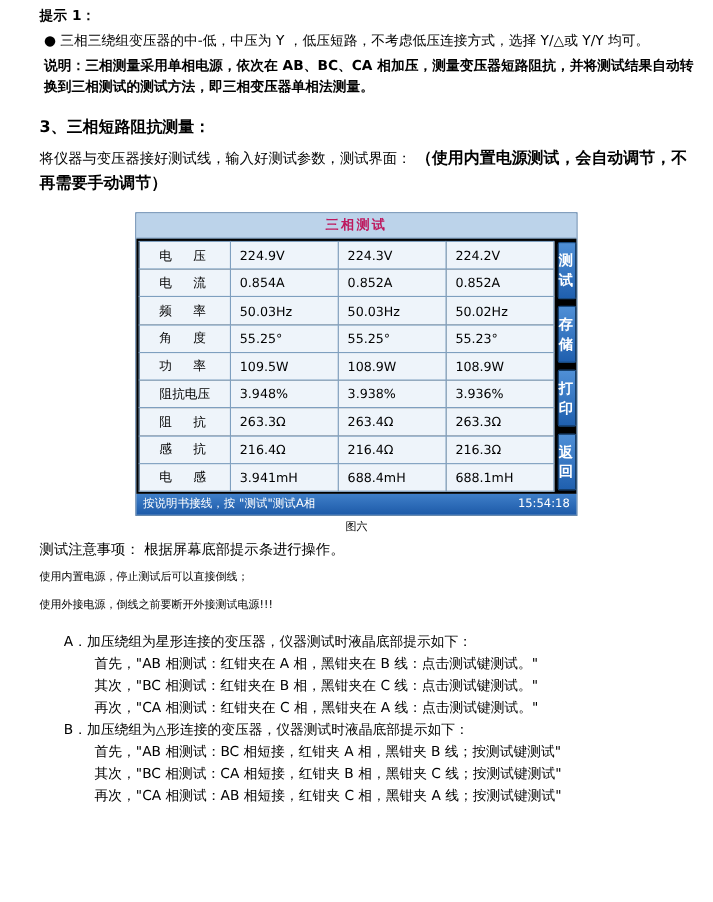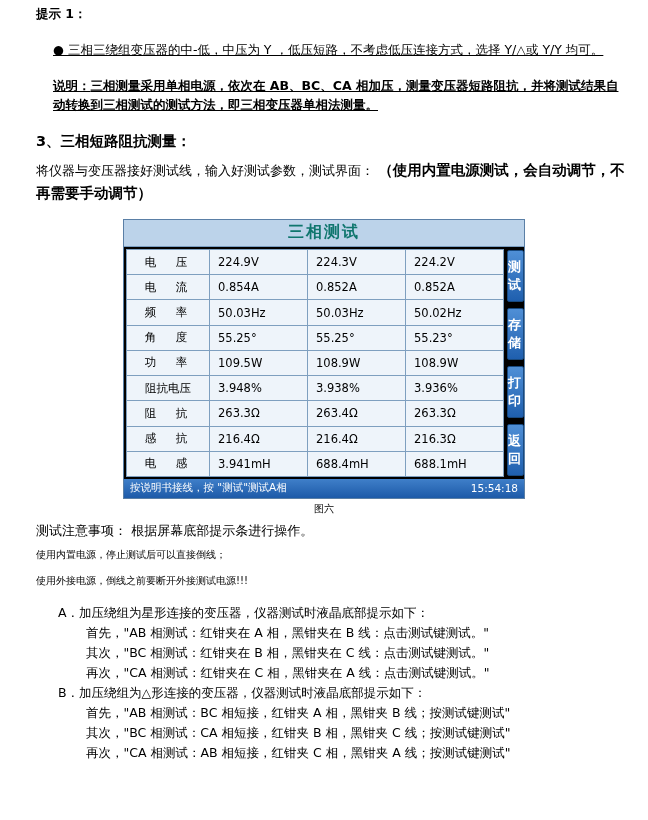--- a/index.html
+++ b/index.html
@@ -22,22 +22,21 @@
     padding:0 10px 0 36px;
   }
   .tip-head{
     font-size:12.5px;
     font-weight:bold;
     margin:6px 0 2px 0;
   }
   .tip-line{
     font-size:12.5px;
     line-height:19px;
-    margin:17px;
-    text-decoration:underline;
+    margin:4px;
   }
   .bold{font-weight:bold;}
   .sec-title{
     font-size:14.5px;
     font-weight:bold;
     margin:18px 0 8px 0;
   }
   .para{
     font-size:13px;
     line-height:21px;
@@ -51,22 +50,22 @@
   
   .device{
     width:402px;
     margin:14px auto 0 auto;
     border:1px solid #5a7fa6;
     background:#dfe9f3;
     box-sizing:border-box;
   }
   .dev-title{
     background:#bcd3ea;
-    color:#0f766e;
-    font-size:16px;
+    color:#be185d;
+    font-size:12px;
     font-weight:bold;
     text-align:center;
     padding:2px 0 3px 0;
     letter-spacing:2px;
     border-bottom:1px solid #7a9ec2;
   }
   .dev-body{
     display:flex;
     background:#000000;
     padding:2px 2px 2px 2px;

